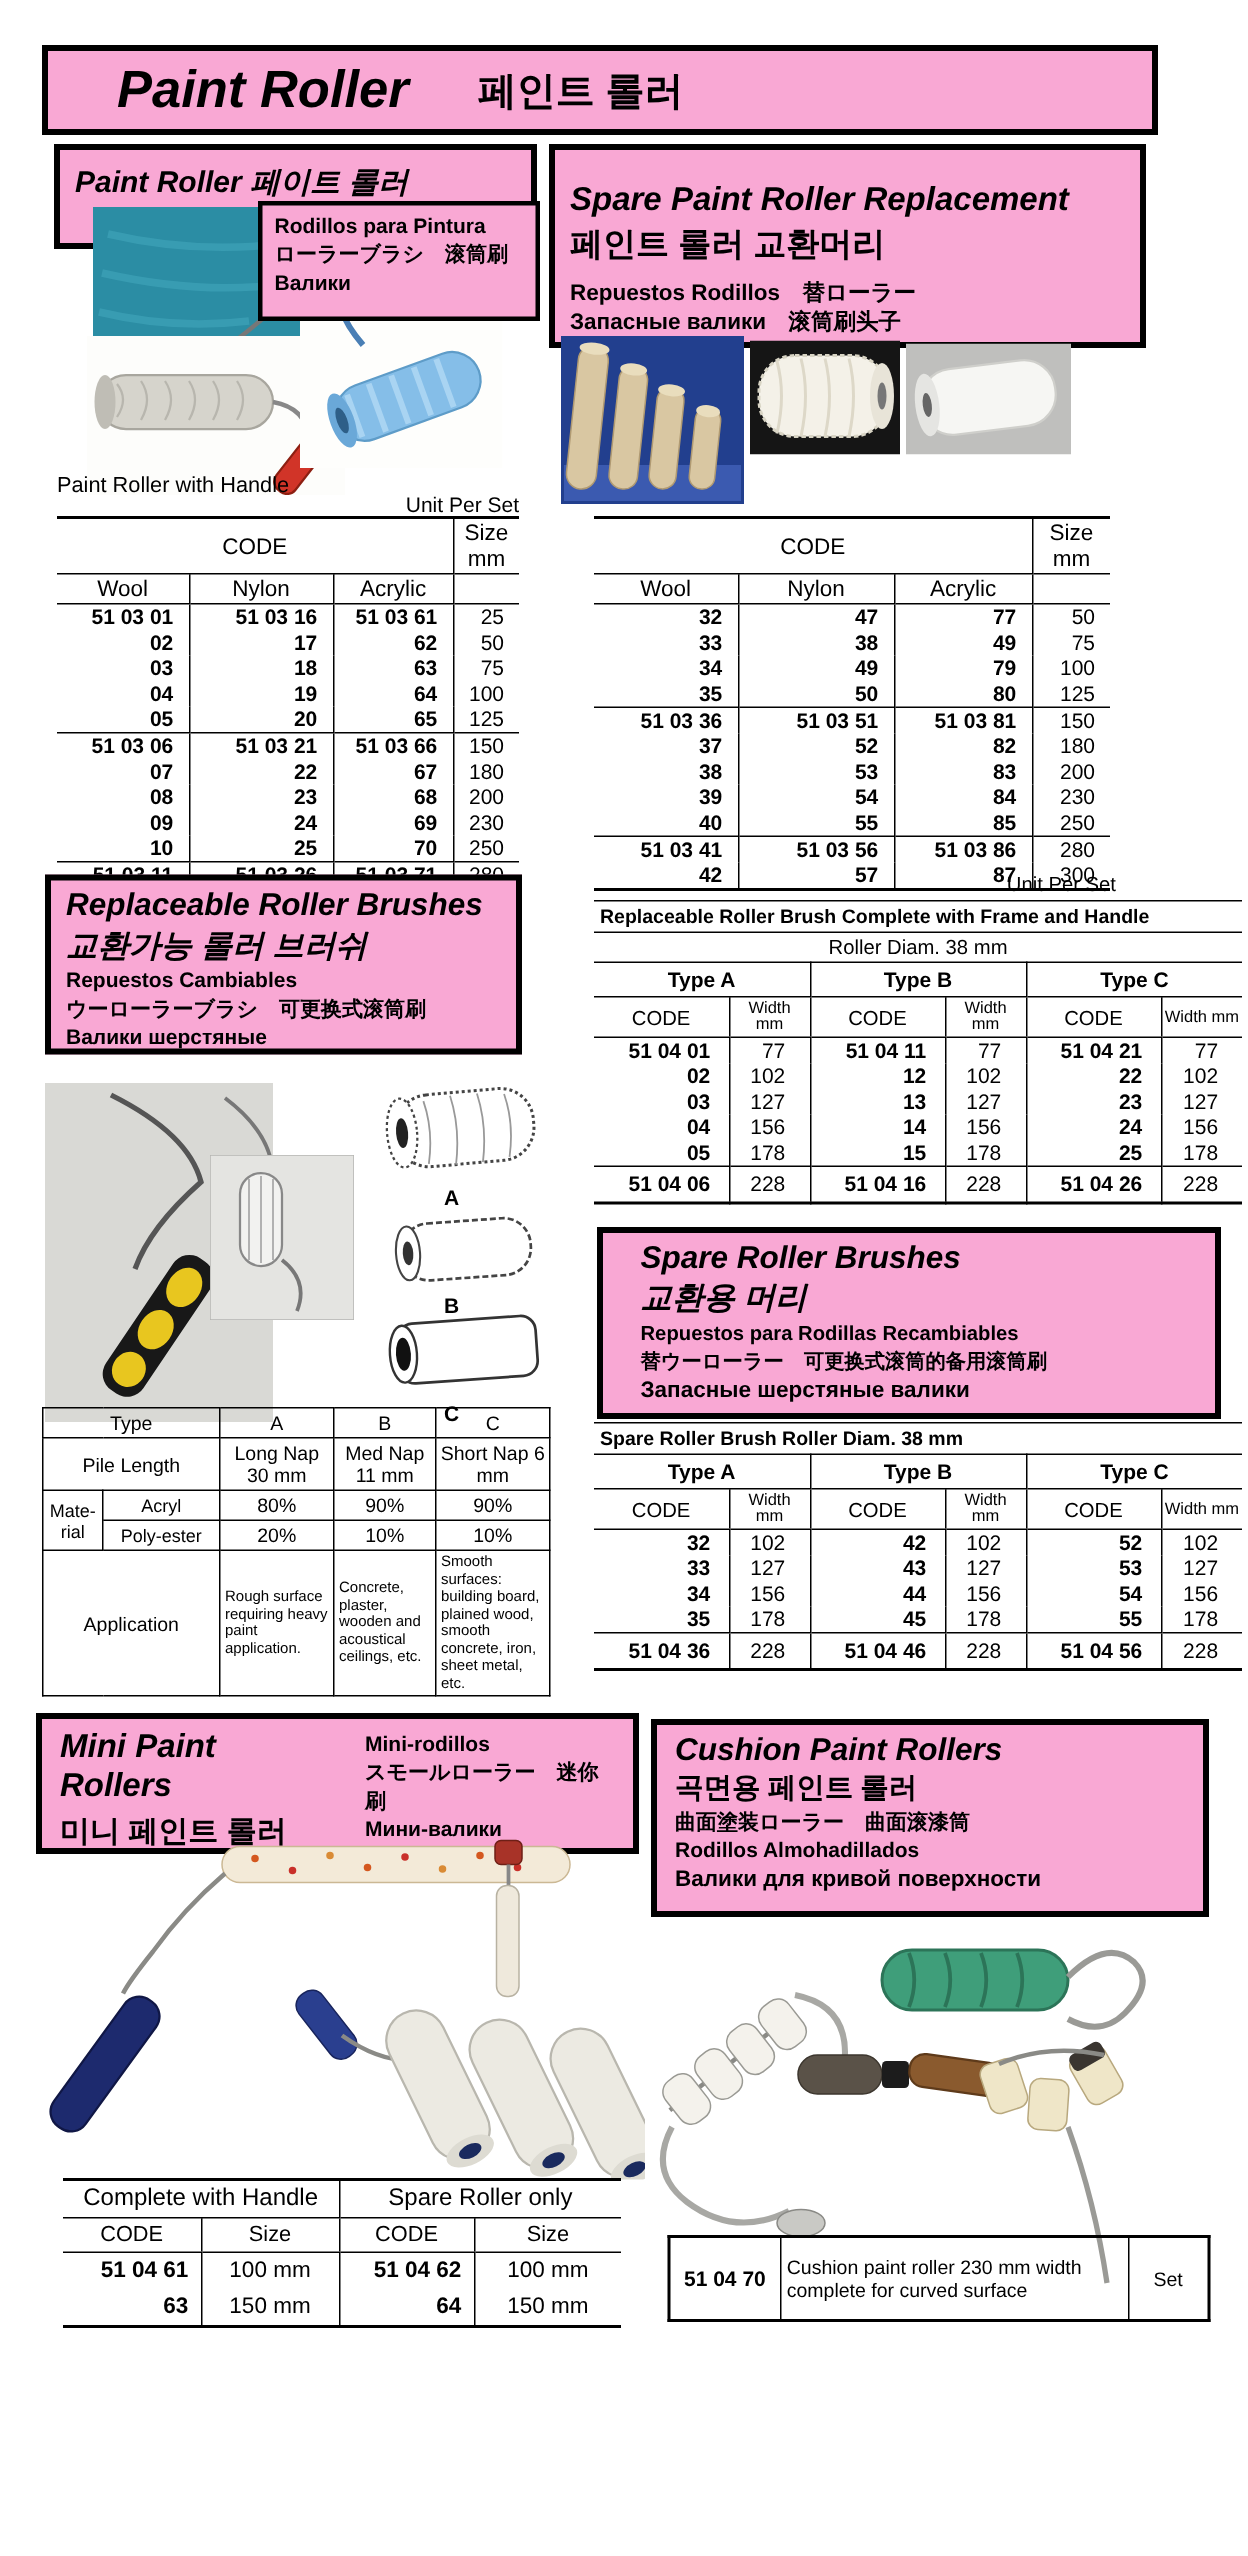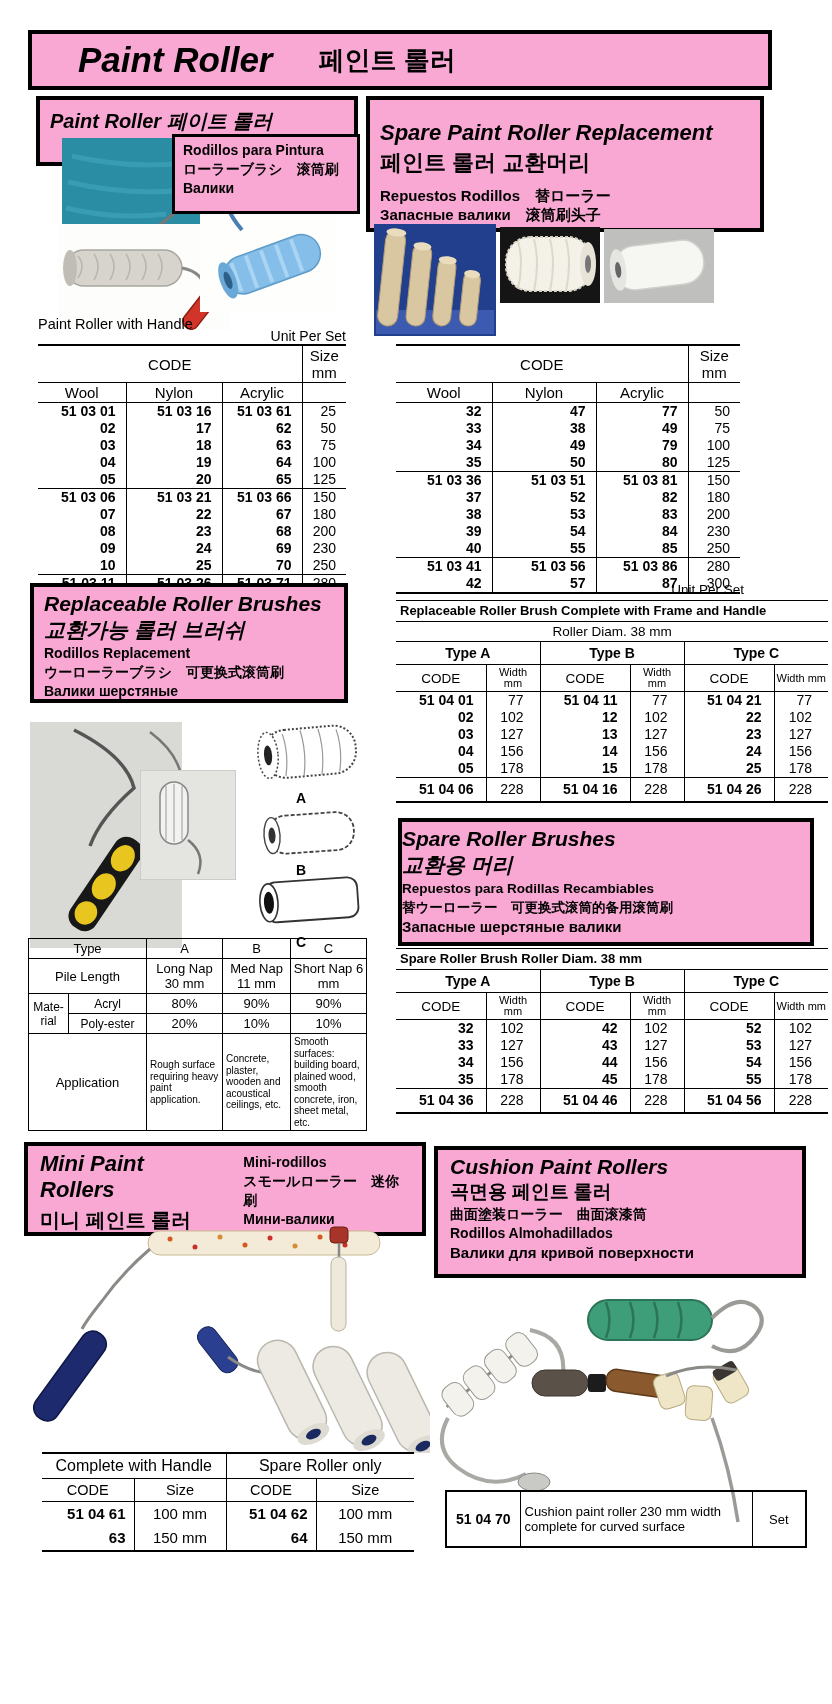--- a/index.html
+++ b/index.html
@@ -347,21 +347,21 @@
           <td class="vl c">87</td>
           <td class="vl">300</td>
         </tr>
       </tbody>
   </table>
 </div>
 
 <div class="abs cyan" style="left:30px;top:583px;width:318px;height:120px;padding:5px 10px;">
   <div class="it" style="font-size:21px;">Replaceable Roller Brushes</div>
   <div class="it" style="font-size:21px;">교환가능 롤러 브러쉬</div>
-  <div class="langline">Rodillos Replacement</div>
+  <div class="langline">Repuestos Cambiables</div>
   <div class="langline">ウーローラーブラシ　可更换式滚筒刷</div>
   <div class="langline">Валики шерстяные</div>
 </div>
 
 <div class="abs" style="left:614px;top:582px;width:130px;text-align:right;font-size:13.5px;">Unit Per Set</div>
 
 <div class="abs" style="left:396px;top:600px;width:432px;">
   <table class="typetbl">
     <colgroup>
         <col style="width:90px">
@@ -485,21 +485,21 @@
 
 <svg class="abs" style="left:252px;top:872px;" width="114" height="60" viewBox="0 0 114 60">
   <g transform="rotate(-4 57 30)">
     <rect x="14" y="8" width="92" height="40" rx="10" fill="#fff" stroke="#333" stroke-width="1.8"></rect>
     <ellipse cx="17" cy="28" rx="9" ry="19" fill="#fff" stroke="#333" stroke-width="1.6"></ellipse>
     <ellipse cx="17" cy="28" rx="5" ry="11" fill="#111"></ellipse>
   </g>
 </svg>
 <div class="abs b" style="left:296px;top:934px;font-size:14px;">C</div>
 
-<div class="abs cyan" style="left:398px;top:818px;width:416px;height:128px;padding:5px 0;">
+<div class="abs cyan" style="left:398px;top:818px;width:416px;height:128px;padding:5px 25px;">
   <div class="it" style="font-size:21px;">Spare Roller Brushes</div>
   <div class="it" style="font-size:21px;">교환용 머리</div>
   <div class="langline" style="font-size:13.5px;">Repuestos para Rodillas Recambiables</div>
   <div class="langline" style="font-size:13.5px;">替ウーローラー　可更换式滚筒的备用滚筒刷</div>
   <div class="langline" style="font-size:15px;">Запасные шерстяные валики</div>
 </div>
 
 <div class="abs" style="left:28px;top:938px;width:338px;">
   <table class="spec">
     <colgroup>

